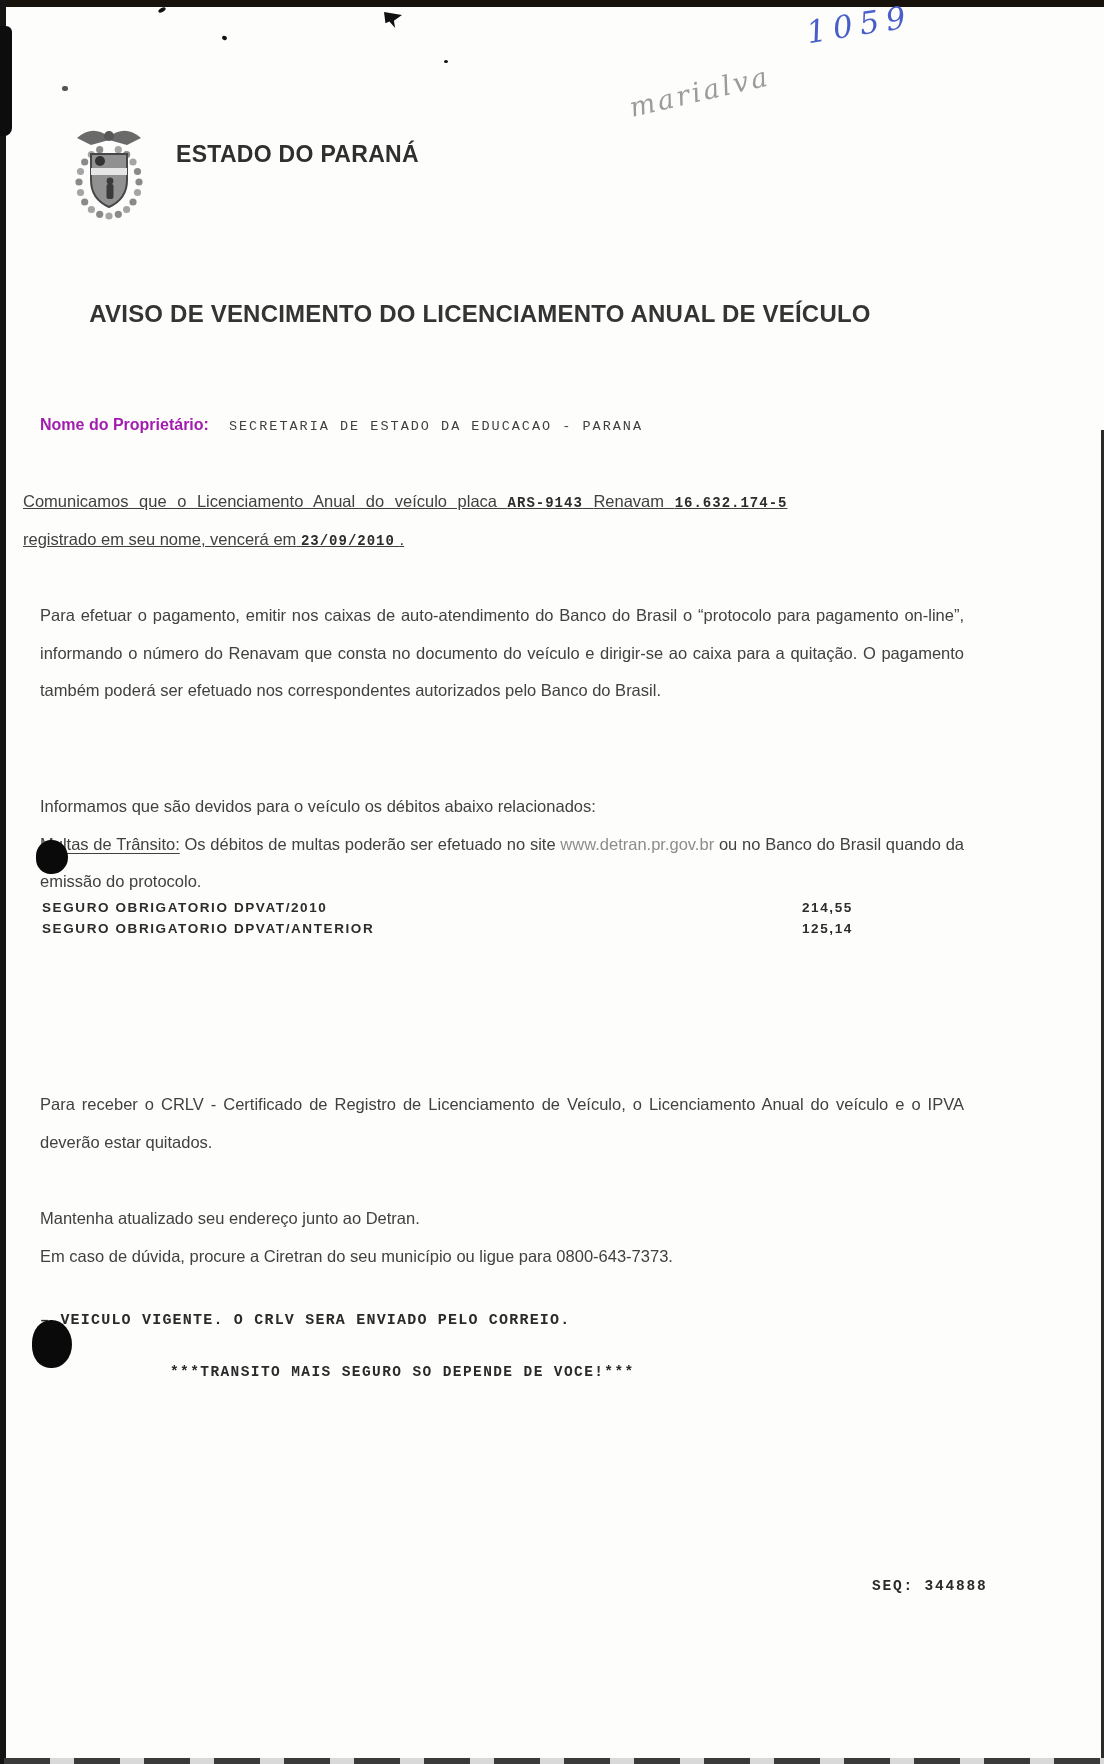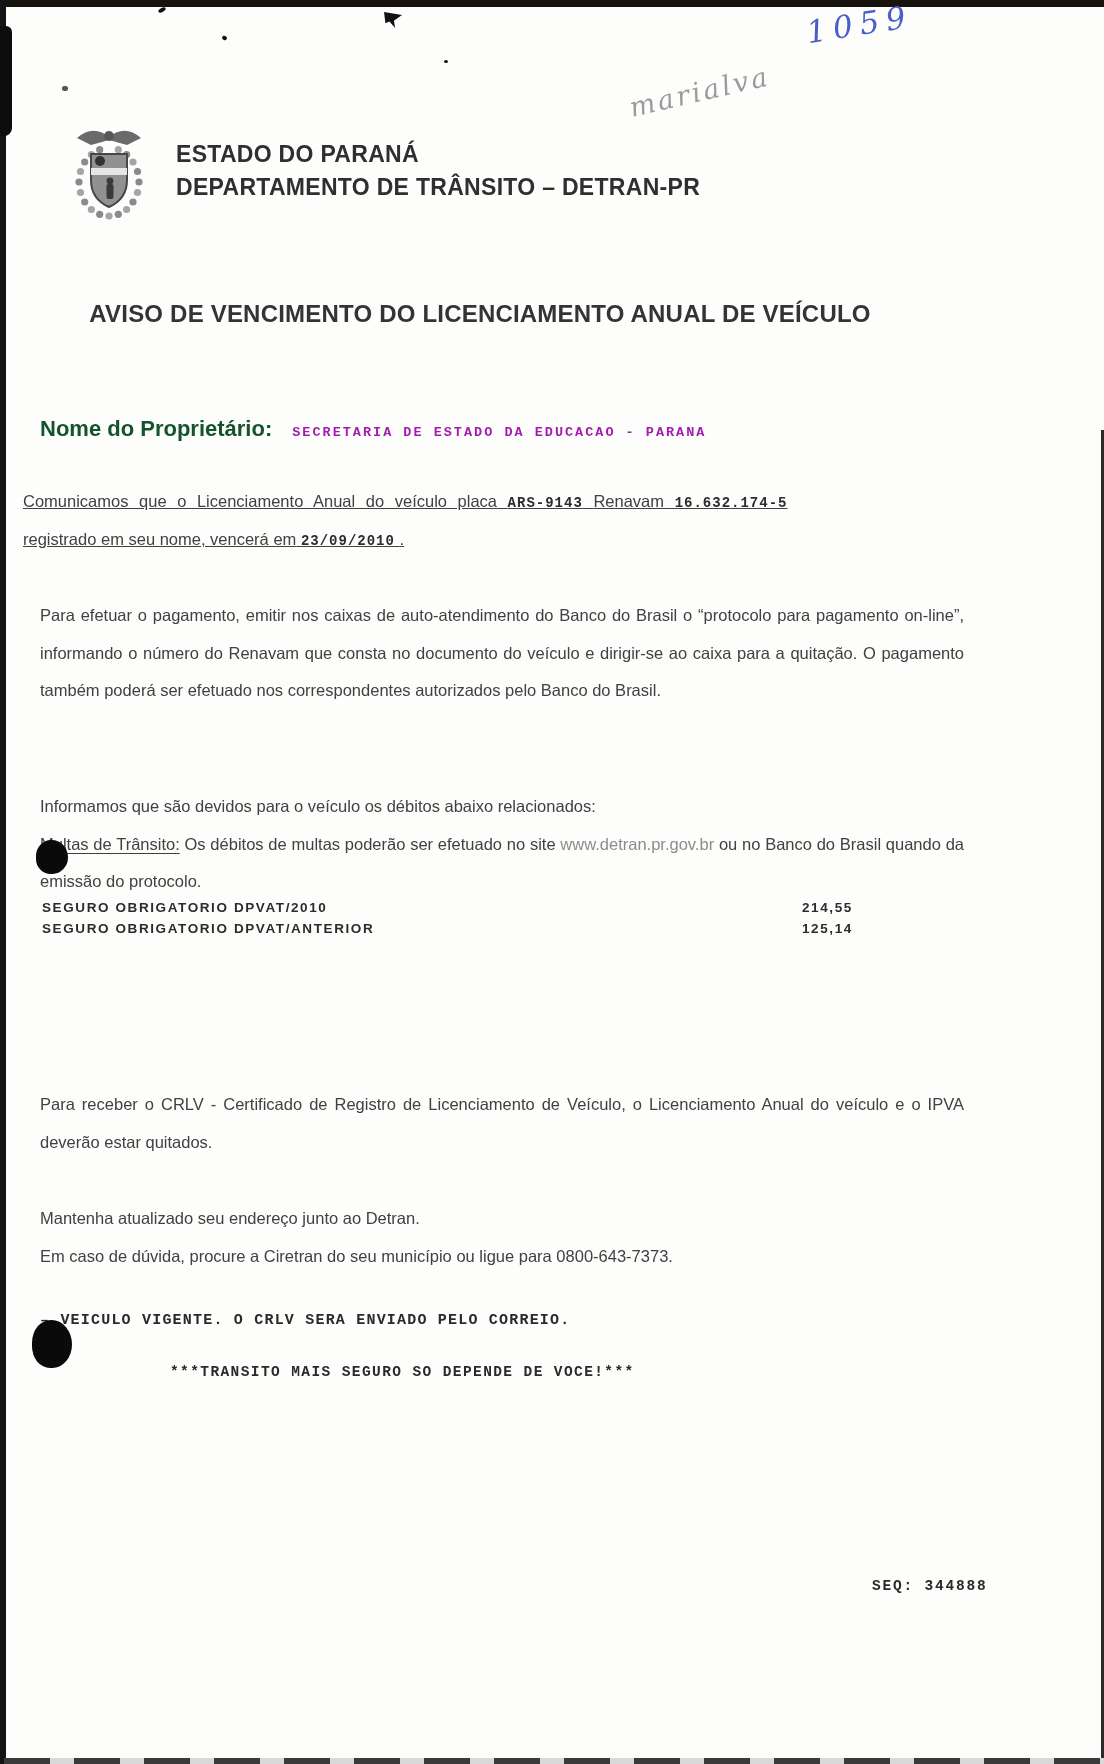--- a/index.html
+++ b/index.html
@@ -33,22 +33,22 @@
   .hw-num{left:806px;top:6px;transform:rotate(-9deg);color:#4a5ec9;font-size:31px;letter-spacing:7px;font-family:"DejaVu Serif", serif;}
   .hw-name{left:628px;top:76px;transform:rotate(-13deg);color:#9b9b9b;font-size:27px;letter-spacing:3px;font-family:"DejaVu Serif", serif;}
   
   .logo{position:absolute;left:55px;top:122px;}
   .org{position:absolute;left:176px;top:138px;color:#2f2f2f;}
   .org-line{font-size:23px;font-weight:bold;letter-spacing:.3px;line-height:33px;white-space:nowrap;}
   .doc-title{position:absolute;left:60px;top:300px;width:840px;text-align:center;
     font-size:24px;font-weight:bold;color:#343434;letter-spacing:.2px;white-space:nowrap;}
   
   .owner-row{position:absolute;left:40px;top:416px;display:flex;align-items:baseline;white-space:nowrap;}
-  .owner-label{font-size:22px;font-weight:bold;color:#14532d;}
-  .mono{font-family:"Liberation Mono", monospace;font-weight:bold;color:#a21caf;}
+  .owner-label{font-size:16px;font-weight:bold;color:#a21caf;}
+  .mono{font-family:"Liberation Mono", monospace;font-weight:normal;color:#404040;}
   .owner-value{font-size:13.5px;letter-spacing:2px;margin-left:20px;}
   
   .body-line{position:absolute;left:23px;font-size:16.5px;color:#414141;white-space:nowrap;text-decoration:underline;}
   .p-first1{top:492px;word-spacing:6px;}
   .p-first2{top:530px;}
   .inline-mono{font-family:"Liberation Mono", monospace;font-weight:bold;font-size:14px;letter-spacing:1px;color:#2c2c2c;word-spacing:0;}
   .para{position:absolute;left:40px;width:924px;font-size:16.5px;line-height:37.5px;
     text-align:justify;color:#414141;}
   .p-payment{top:597px;}
   .p-informamos{top:788px;text-align:left;}
@@ -116,21 +116,20 @@
       </g>
       <path d="M36 32 H72 V58 Q72 77 54 85 Q36 77 36 58 Z" fill="#919191" stroke="#474747" stroke-width="2"></path>
       <path d="M36 46 H72 V53 H36 Z" fill="#e6e6e6"></path>
       <circle cx="45" cy="39" r="5" fill="#333"></circle>
       <circle cx="55" cy="59" r="3.4" fill="#3a3a3a"></circle>
       <rect x="51.5" y="62" width="7" height="15" rx="2" fill="#3a3a3a"></rect>
     </svg>
   </div>
   <div class="org">
     <div class="org-line">ESTADO DO PARANÁ</div>
-    <div class="org-line">DEPARTAMENTO DE TRÂNSITO – DETRAN-PR</div>
   </div>
 
   <div class="doc-title">AVISO DE VENCIMENTO DO LICENCIAMENTO ANUAL DE VEÍCULO</div>
 
   <div class="owner-row">
     <span class="owner-label">Nome do Proprietário:</span>
     <span class="mono owner-value">SECRETARIA DE ESTADO DA EDUCACAO - PARANA</span>
   </div>
 
   <div class="body-line p-first1">

